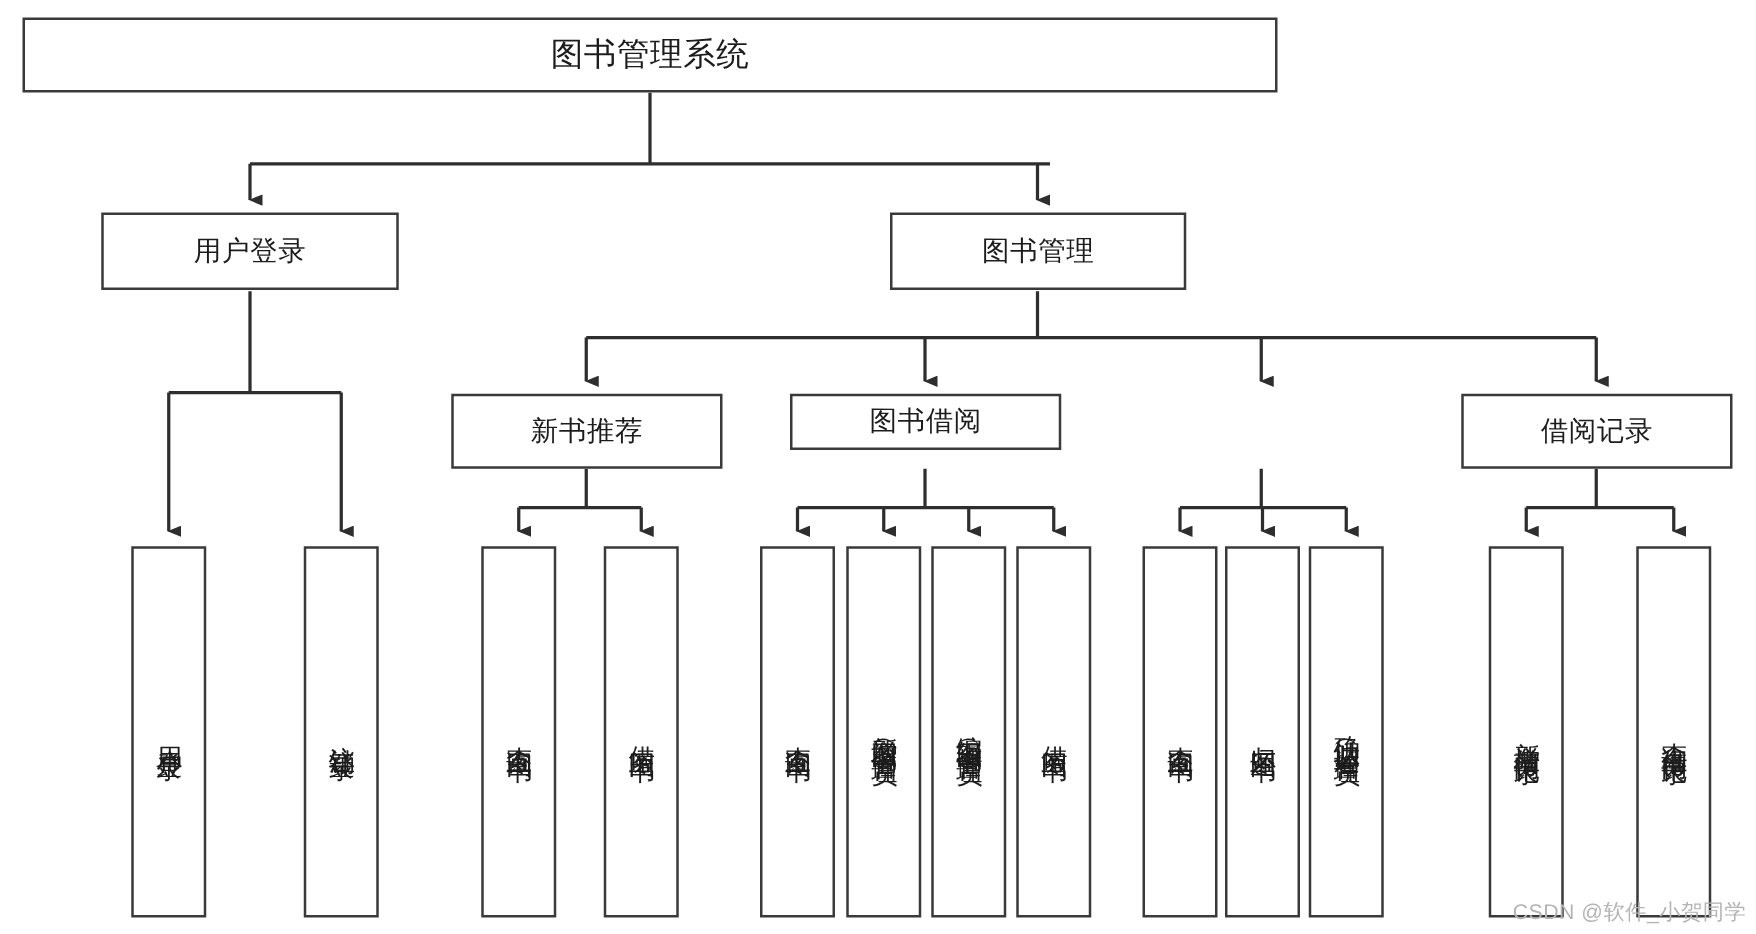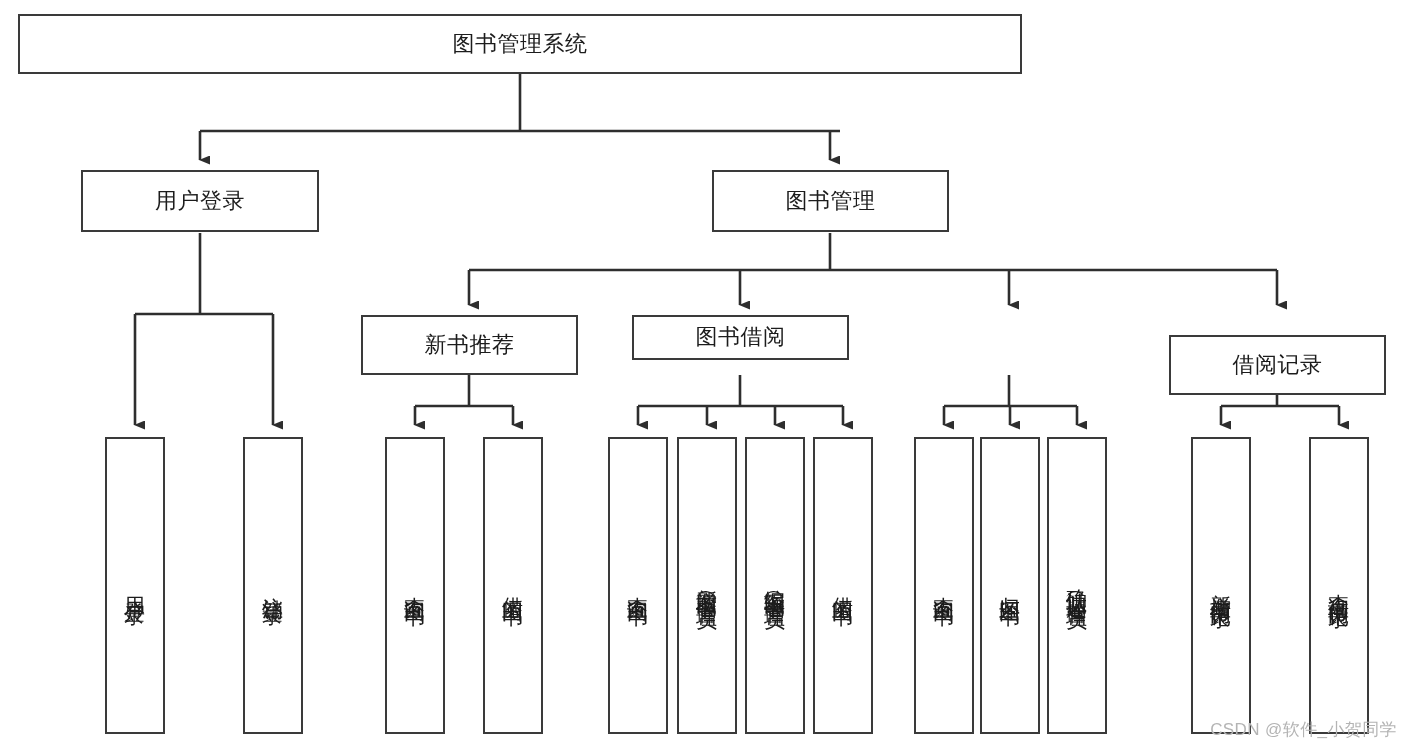--- a/index.html
+++ b/index.html
@@ -48,21 +48,21 @@
   
   .node.vertical .label {
     writing-mode: vertical-rl;
     text-orientation: upright;
     letter-spacing: 3px;
     font-size: 21px;
     line-height: 1.0;
     white-space: normal;
     max-height: 282px;
   }
-  .node.root .label { font-size: 22px; }
+  .node.root .label { font-size: 26px; }
   .node.lvl2 .label { font-size: 22px; }
   .node.lvl3 .label { font-size: 22px; }
 
   #watermark {
     position: absolute;
     right: 8px;
     bottom: 6px;
     font-size: 17px;
     color: #b4b4b4;
     letter-spacing: 0.4px;
@@ -135,21 +135,21 @@
   <div class="node lvl2" style="left:712px; top:170px; width:237px; height:62px;">
     <span class="label">图书管理</span>
   </div>
 
   <div class="node lvl3" style="left:361px; top:315px; width:217px; height:60px;">
     <span class="label">新书推荐</span>
   </div>
   <div class="node lvl3" style="left:632px; top:315px; width:217px; height:45px;">
     <span class="label">图书借阅</span>
   </div>
-  <div class="node lvl3" style="left:1169px; top:315px; width:217px; height:60px;margin-top:20px;">
+  <div class="node lvl3" style="left:1169px; top:315px; width:217px; height:60px;">
     <span class="label">借阅记录</span>
   </div>
 
   <div class="node vertical" style="left:105px; top:437px; width:60px; height:297px;">
     <span class="label">用户登录</span>
   </div>
   <div class="node vertical" style="left:243px; top:437px; width:60px; height:297px;">
     <span class="label">注销登录</span>
   </div>
 

